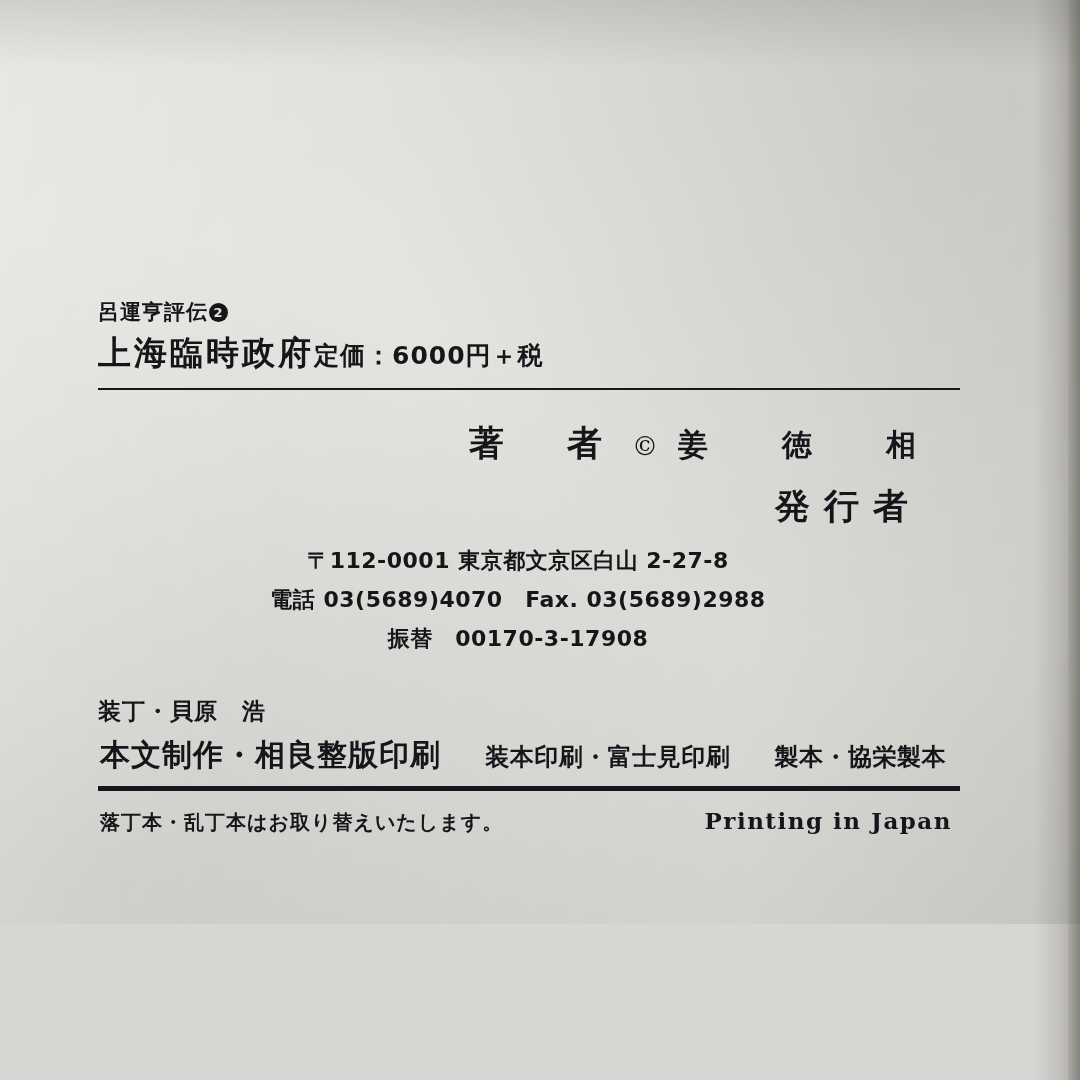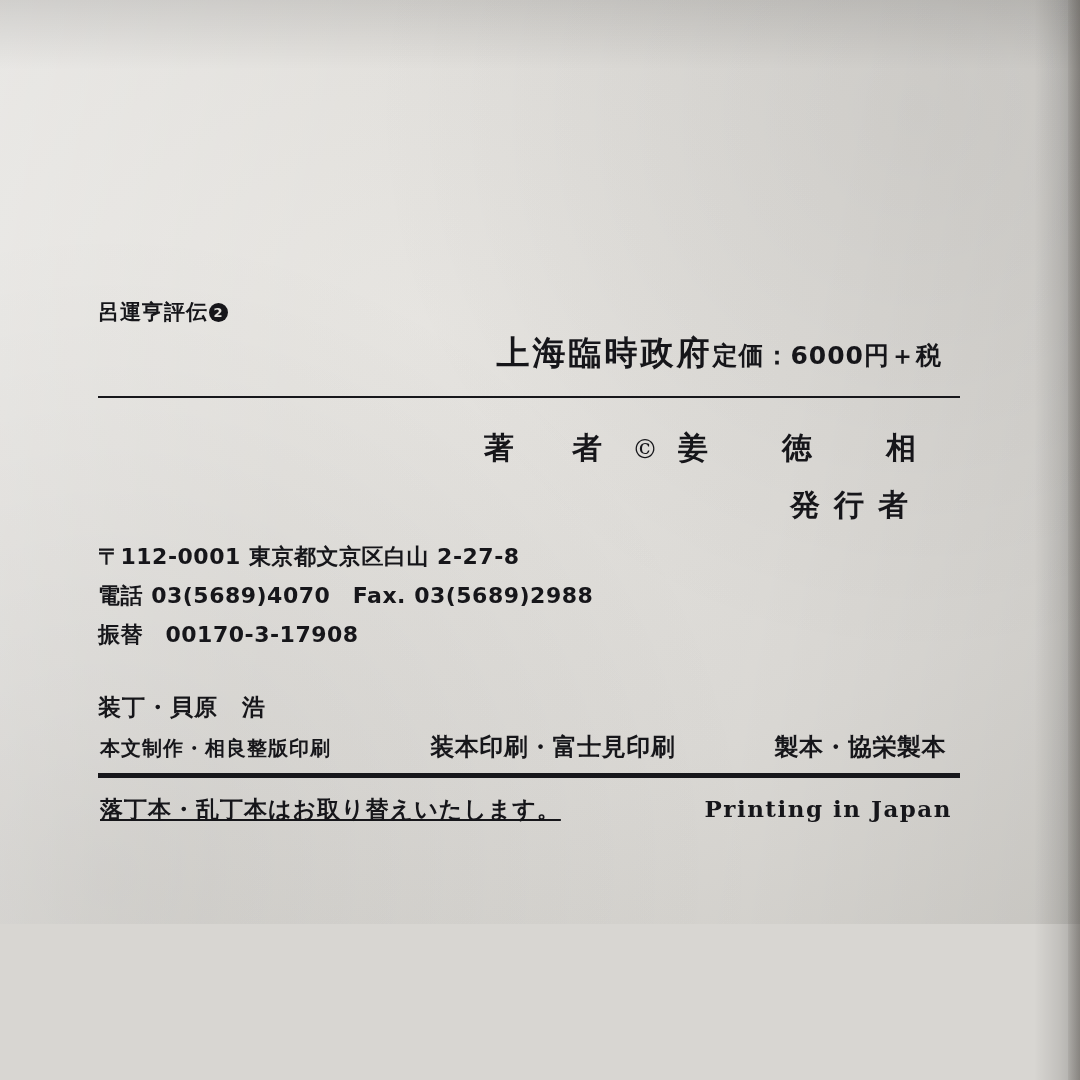--- a/index.html
+++ b/index.html
@@ -90,22 +90,22 @@
     font-size: 13px;
     text-align: center;
     vertical-align: 2px;
     margin-left: 1px;
     font-family: "DejaVu Sans", "Liberation Sans", sans-serif;
   }
 
   .title-row {
     display: flex;
     align-items: baseline;
-    justify-content: flex-end;
-    padding-bottom: 20px;
+    justify-content: flex-start;
+    padding-bottom: 12px;
   }
   .book-title {
     font-size: 33px;
     font-weight: 700;
     letter-spacing: 3px;
   }
   .price {
     font-size: 25px;
     font-weight: 600;
     letter-spacing: 1px;
@@ -136,21 +136,21 @@
     margin-top: 30px;
   }
   .credit-row {
     display: flex;
     align-items: baseline;
     justify-content: flex-end;
     margin-bottom: 16px;
     padding-right: 22px;
   }
   .credit-label {
-    font-size: 30px;
+    font-size: 35px;
     font-weight: 600;
     letter-spacing: 14px;
     margin-right: 16px;
   }
   .credit-mark {
     font-size: 26px;
     margin-right: 20px;
     font-family: "DejaVu Serif", serif;
   }
   .credit-sub {
@@ -162,21 +162,21 @@
   .credit-name {
     font-size: 30px;
     font-weight: 700;
     letter-spacing: 22px;
   }
   .credit-name.tight {
     letter-spacing: 16px;
   }
 
   .address-block {
-    text-align: left;
+    text-align: center;
     padding-right: 22px;
     margin-top: 16px;
   }
   .address-line {
     font-size: 22px;
     font-weight: 600;
     letter-spacing: 0.5px;
     margin-bottom: 9px;
   }
 
@@ -190,21 +190,21 @@
   }
 
   .production-row {
     display: flex;
     align-items: baseline;
     justify-content: space-between;
     margin-top: 8px;
     padding: 0 14px 10px 2px;
   }
   .prod-main {
-    font-size: 20px;
+    font-size: 30px;
     font-weight: 700;
     letter-spacing: 1px;
   }
   .prod-mid {
     font-size: 24px;
     font-weight: 700;
     letter-spacing: 0.5px;
     text-align: right;
   }
   .prod-end {
@@ -214,24 +214,23 @@
   }
 
   .footer-row {
     display: flex;
     align-items: baseline;
     justify-content: space-between;
     margin-top: 16px;
     padding: 0 8px 0 2px;
   }
   .footer-left {
-    font-size: 23px;
-    font-weight: 600;
-    letter-spacing: 1px;
-    text-decoration: underline;
+    font-size: 20px;
+    font-weight: 600;
+    letter-spacing: 1px;
   }
   .footer-right {
     font-size: 23px;
     font-family: "DejaVu Serif", "Liberation Serif", serif;
     letter-spacing: 1.5px;
     font-weight: bold;
   }
 </style>
 </head>
 <body>

